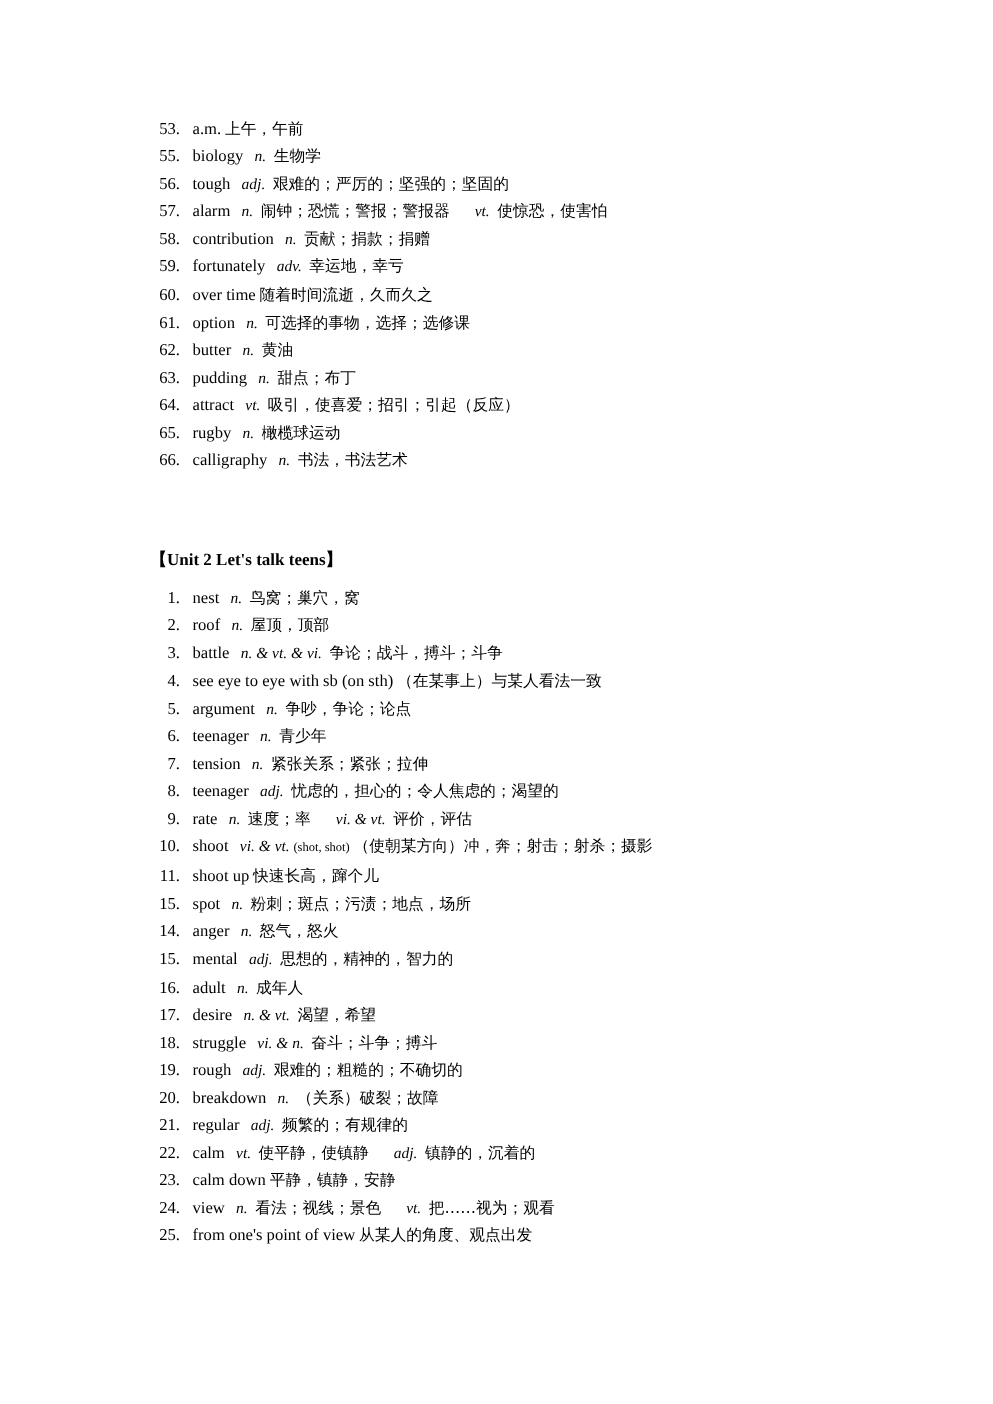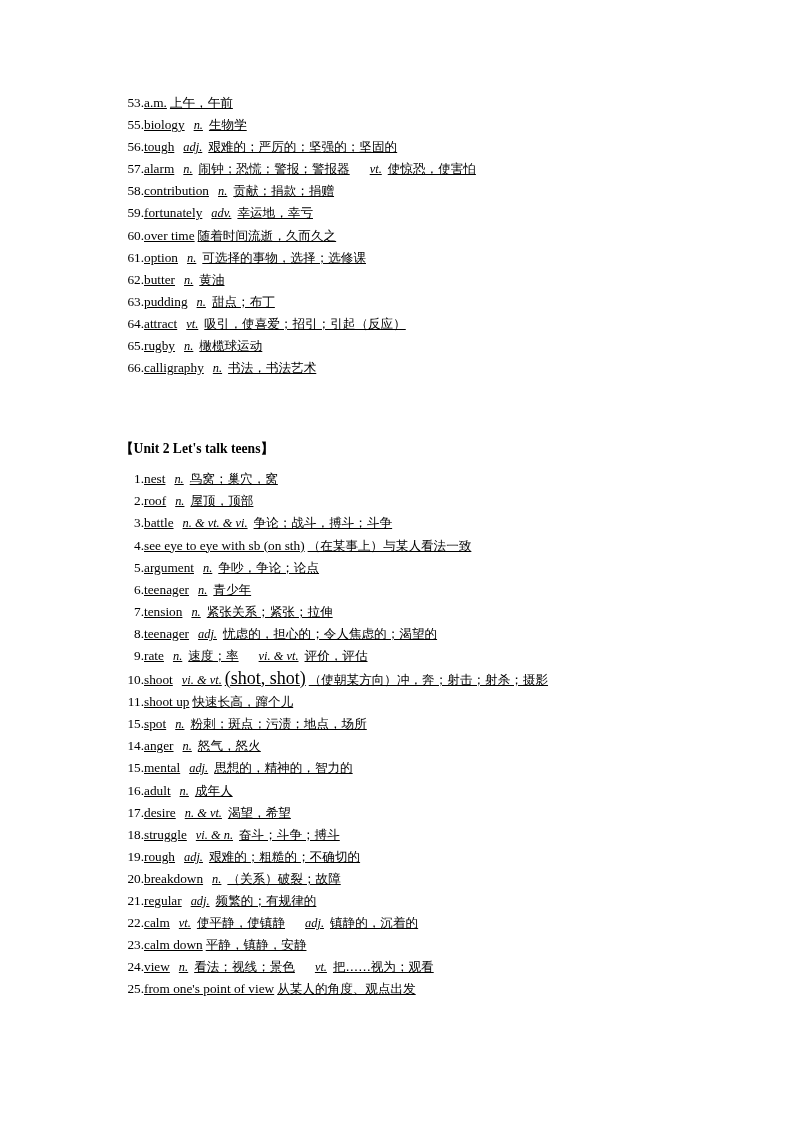--- a/index.html
+++ b/index.html
@@ -35,45 +35,45 @@
     align-items: baseline;
     line-height: 22.1px;
     font-size: 13.3px;
     white-space: nowrap;
   }
 
   .v-num {
     flex: 0 0 auto;
     width: 24px;
     text-align: right;
+    margin-right: 10px;
   }
 
   .v-body {
     flex: 1 1 auto;
     min-width: 0;
-    text-decoration: underline;
   }
 
   
   .v-word {
     font-size: 13.3px;
   }
 
   
   .v-pos {
     font-style: italic;
     font-size: 12.4px;
     margin-left: 9px;
     margin-right: 3px;
   }
 
   
   .v-plain {
     font-style: normal;
-    font-size: 18px;
+    font-size: 10px;
   }
 
   
   .v-cn {
     font-family: "DejaVu Sans", "Liberation Sans", sans-serif;
     font-size: 12.6px;
     margin-left: 3px;
   }
 
   

